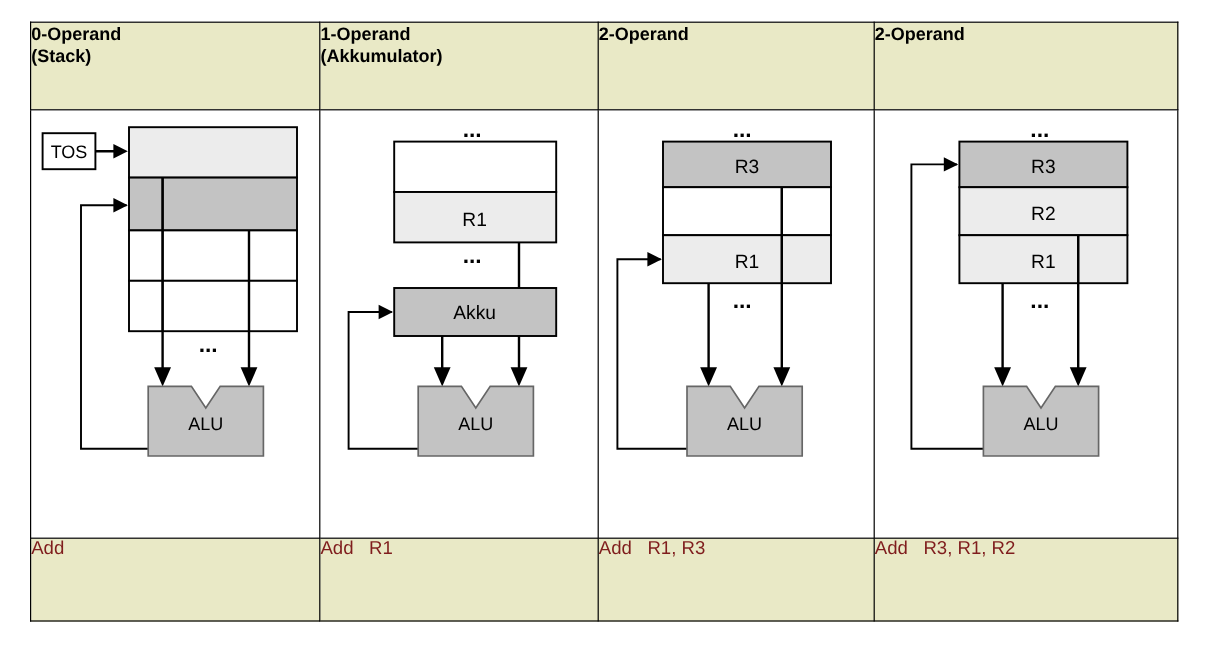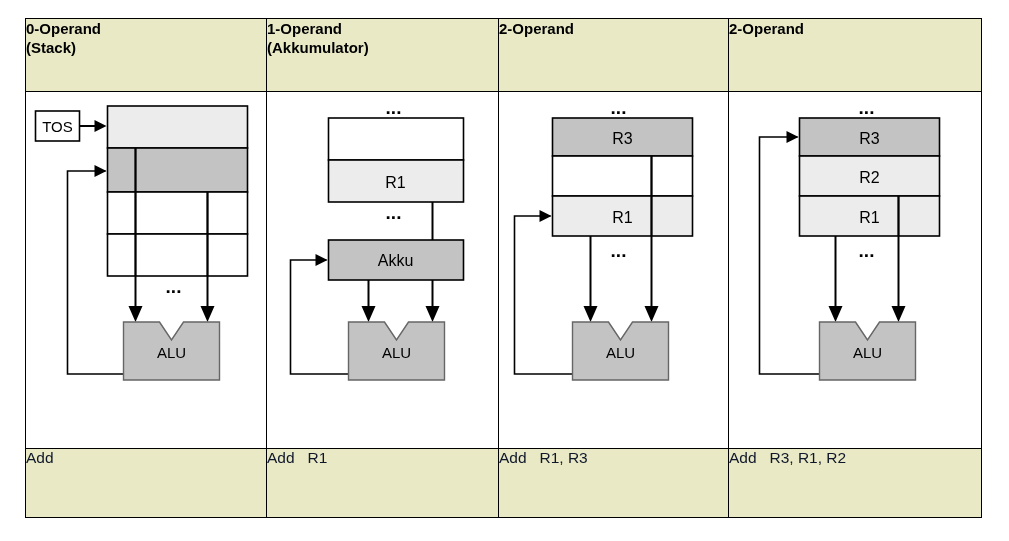--- a/index.html
+++ b/index.html
@@ -9,21 +9,21 @@
     position:absolute;left:25px;top:18px;width:957px;height:500px;
     border-collapse:collapse;table-layout:fixed;
   }
   table.grid td{border:1.5px solid #000;padding:0;vertical-align:top;}
   td.hdr{
     background:#e9e9c6;height:70px;font-weight:bold;font-size:15px;
     padding:10px 0 0 14px;line-height:1.28;white-space:pre-line;vertical-align:top;
   }
   td.diag{height:348px;background:#fff;}
   td.instr{
-    background:#e9e9c6;height:66px;font-size:15.5px;color:#0f172a;
+    background:#e9e9c6;height:66px;font-size:15.5px;color:#7f1d1d;
     padding-left:14px;vertical-align:middle;white-space:pre;
   }
   .diagwrap{width:100%;height:348px;display:block;}
   svg{display:block;}
   .frameline{fill:none;stroke:#000;stroke-width:1.6;}
 </style>
 </head>
 <body>
 
 <div id="sheet">

